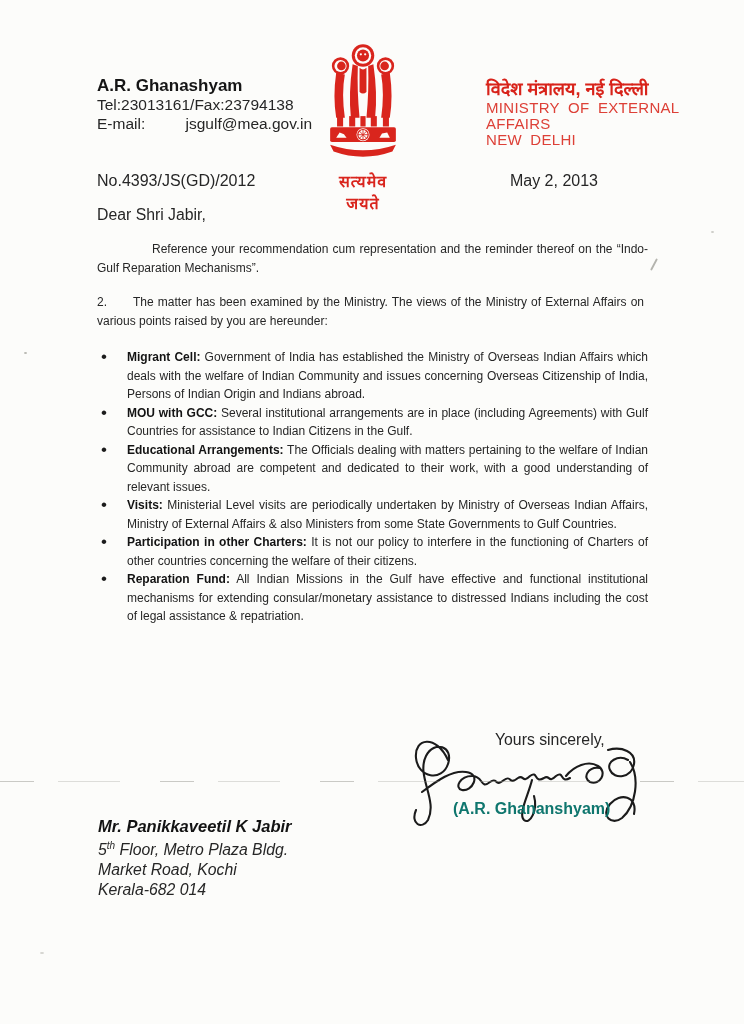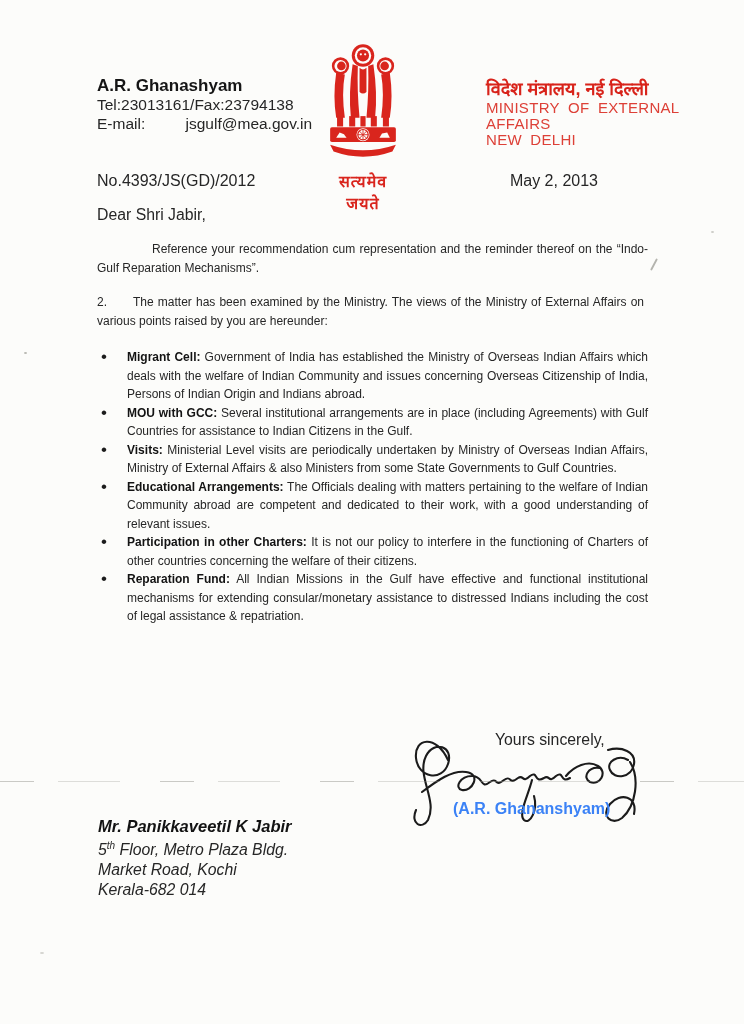--- a/index.html
+++ b/index.html
@@ -32,21 +32,21 @@
   .para1{text-indent:55px;margin:0 0 16px 0;}
   .para2{margin:0 4px 18px 0;}
   .para2 .num-gap{display:inline-block;width:26px;}
   ul.points{margin:0;padding:0 0 0 30px;list-style:none;}
   ul.points li{position:relative;margin:0;}
   ul.points li::before{content:"\2022";position:absolute;left:-26px;top:0;font-size:17px;color:#1c1c1c;}
   ul.points .blabel{font-weight:bold;color:#131313;}
   
   .valediction{position:absolute;left:495px;top:731px;font-size:15.8px;}
   .signature{position:absolute;left:408px;top:726px;}
-  .signatory{position:absolute;left:453px;top:800px;font-size:16px;font-weight:bold;color:#3b82f6;}
+  .signatory{position:absolute;left:453px;top:800px;font-size:16px;font-weight:bold;color:#0f766e;}
   
   .recipient{position:absolute;left:98px;top:816px;font-size:15.8px;line-height:20px;font-style:italic;}
   .recipient .rname{font-weight:bold;font-size:16.5px;color:#131313;}
   .recipient sup{font-size:10px;}
   
   .fold-line{
     position:absolute;left:0;top:781px;width:744px;height:1px;
     background:repeating-linear-gradient(90deg,
       rgba(140,140,132,.45) 0 34px, rgba(140,140,132,0) 34px 58px,
       rgba(150,150,142,.3) 58px 120px, rgba(150,150,142,0) 120px 160px);
@@ -130,22 +130,22 @@
   </div>
 
   <div class="salutation">Dear Shri Jabir,</div>
 
   <div class="body">
     <p class="para1">Reference your recommendation cum representation and the reminder thereof on the “Indo-Gulf Reparation Mechanisms”.</p>
     <p class="para2"><span>2.</span><span class="num-gap"></span><span>The matter has been examined by the Ministry. The views of the Ministry of External Affairs on various points raised by you are hereunder:</span></p>
     <ul class="points">
       <li><span class="blabel">Migrant Cell:</span><span> Government of India has established the Ministry of Overseas Indian Affairs which deals with the welfare of Indian Community and issues concerning Overseas Citizenship of India, Persons of Indian Origin and Indians abroad.</span></li>
       <li><span class="blabel">MOU with GCC:</span><span> Several institutional arrangements are in place (including Agreements) with Gulf Countries for assistance to Indian Citizens in the Gulf.</span></li>
+      <li><span class="blabel">Educational Arrangements:</span><span> The Officials dealing with matters pertaining to the welfare of Indian Community abroad are competent and dedicated to their work, with a good understanding of relevant issues.</span></li>
       <li><span class="blabel">Visits:</span><span> Ministerial Level visits are periodically undertaken by Ministry of Overseas Indian Affairs, Ministry of External Affairs &amp; also Ministers from some State Governments to Gulf Countries.</span></li>
-      <li><span class="blabel">Educational Arrangements:</span><span> The Officials dealing with matters pertaining to the welfare of Indian Community abroad are competent and dedicated to their work, with a good understanding of relevant issues.</span></li>
       <li><span class="blabel">Participation in other Charters:</span><span> It is not our policy to interfere in the functioning of Charters of other countries concerning the welfare of their citizens.</span></li>
       <li><span class="blabel">Reparation Fund:</span><span> All Indian Missions in the Gulf have effective and functional institutional mechanisms for extending consular/monetary assistance to distressed Indians including the cost of legal assistance &amp; repatriation.</span></li>
     </ul>
   </div>
 
   <div class="valediction">Yours sincerely,</div>
   <div class="signature">
     <svg width="255" height="105" viewBox="0 0 255 105">
       <g fill="none" stroke="#1b1b1b" stroke-width="2.1" stroke-linecap="round">
         <path d="M40,34 C28,8 6,12 8,32 C10,52 34,56 40,38 C46,20 26,14 18,30 C8,50 30,74 20,94 C14,104 2,98 8,84"></path>

